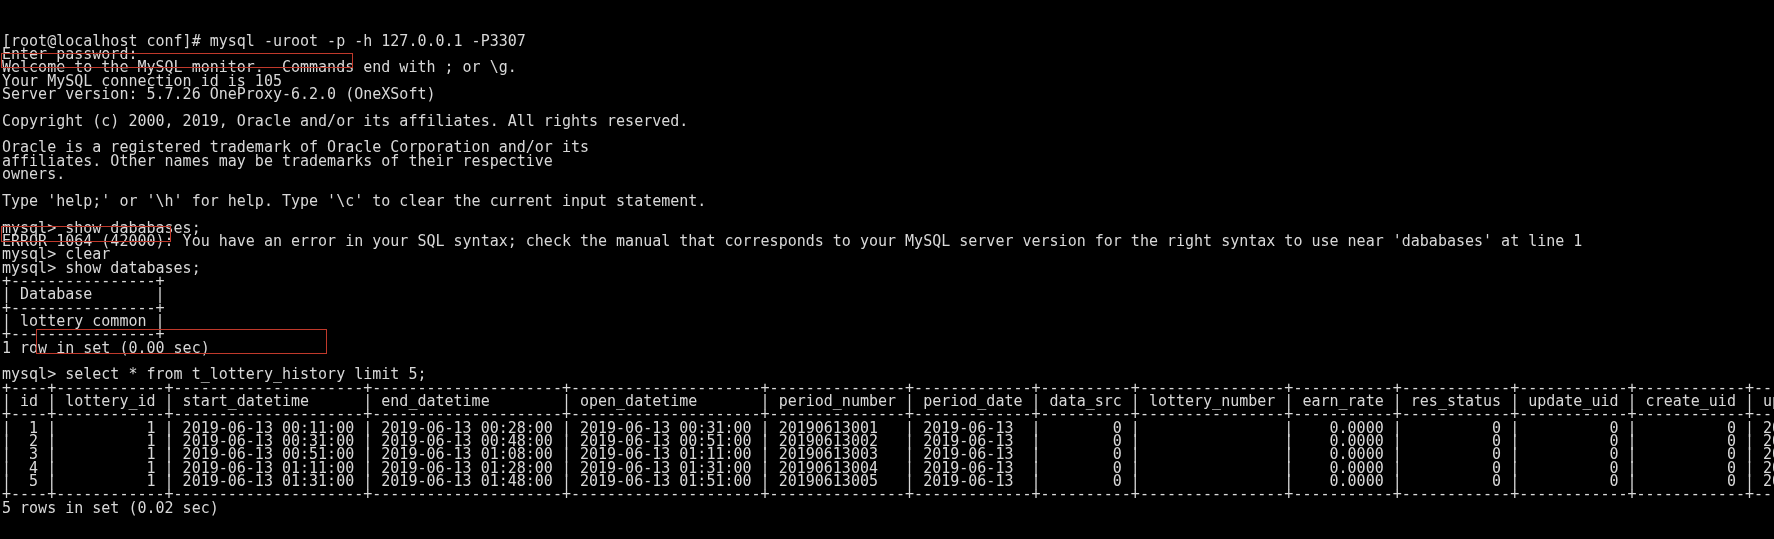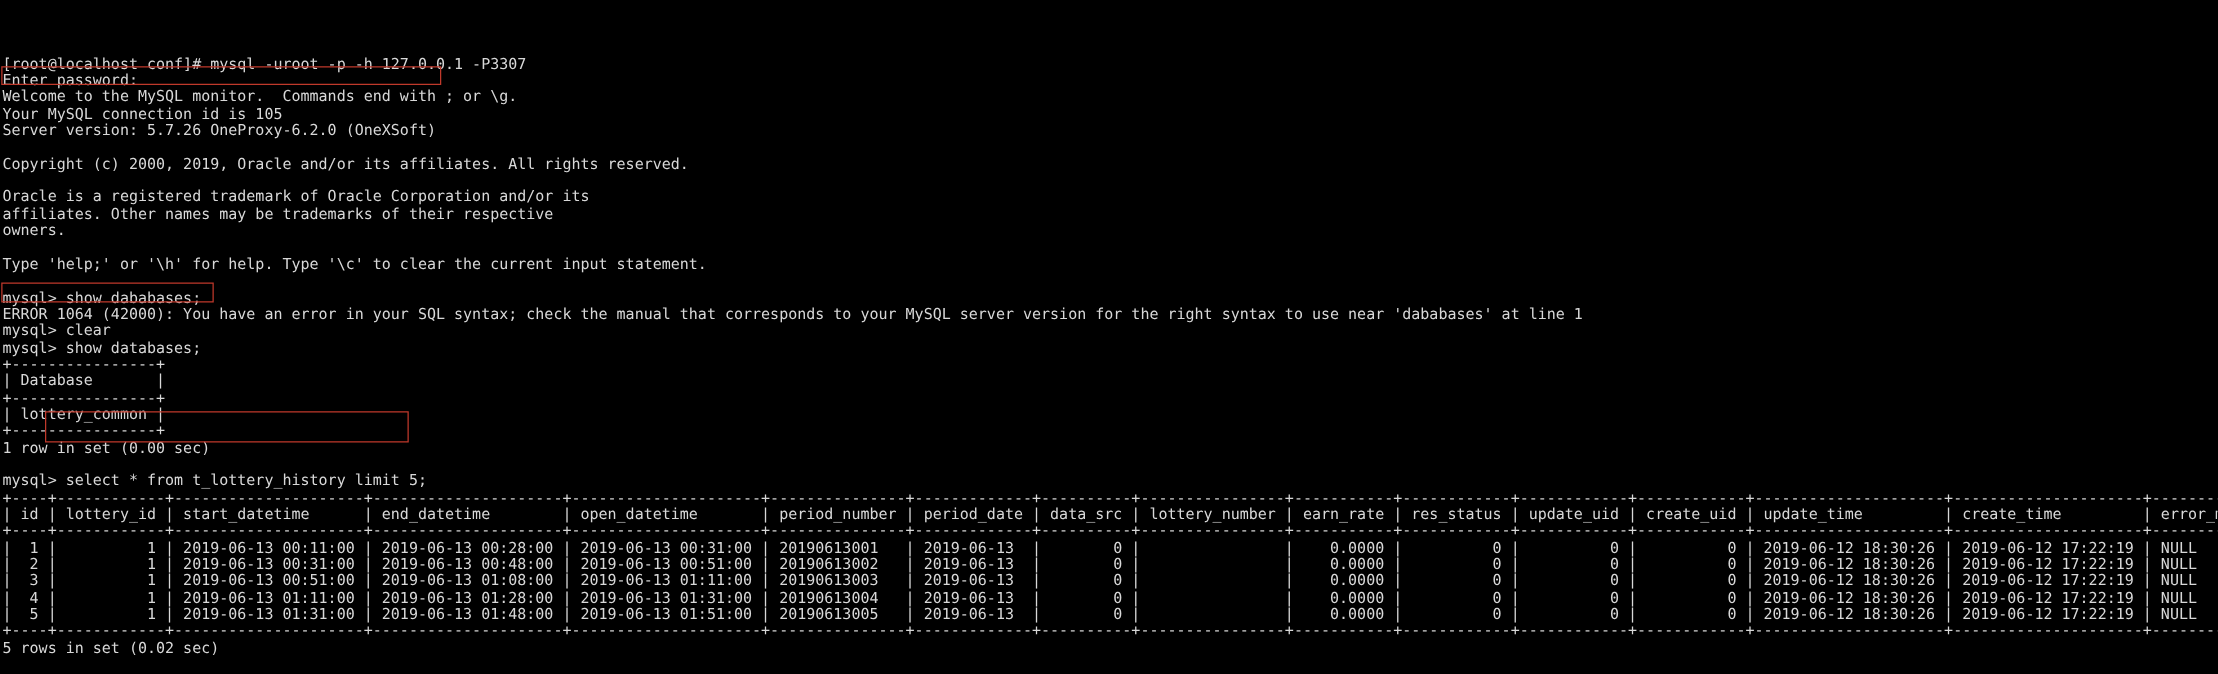--- a/index.html
+++ b/index.html
@@ -13,23 +13,23 @@
     overflow: hidden;
     font-family: "DejaVu Sans Mono", "Liberation Mono", monospace;
   }
   #terminal {
     position: relative;
     width: 1774px;
     height: 539px;
     background: #000000;
     color: #d8d8d8;
     font-family: "DejaVu Sans Mono", "Liberation Mono", monospace;
-    font-size: 12px;
+    font-size: 15px;
     line-height: 13.35px;
-    padding: 18px 0 0 2px;
+    padding: 8px 0 0 2px;
     box-sizing: border-box;
     white-space: pre;
     letter-spacing: 0px;
   }
   .line {
     white-space: pre;
     height: 13.35px;
     font-family: "DejaVu Sans Mono", "Liberation Mono", monospace;
     color: #d8d8d8;
   }

